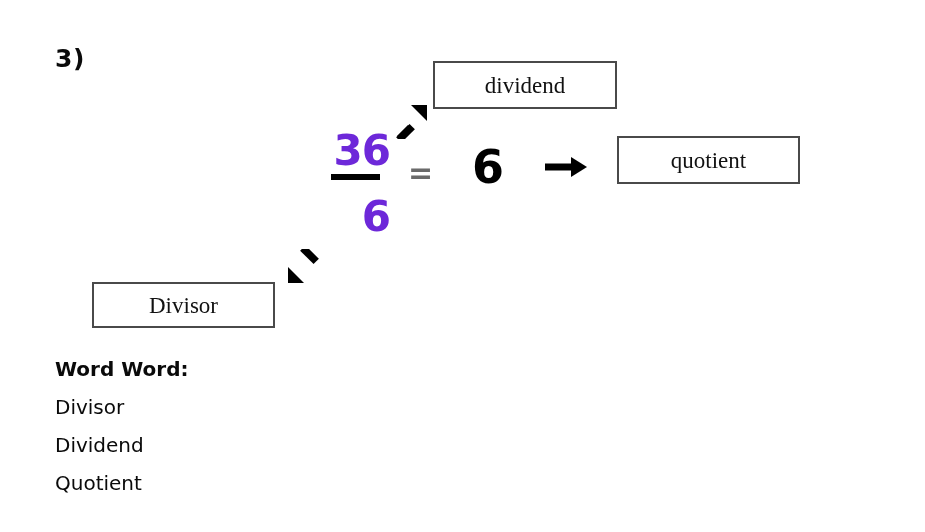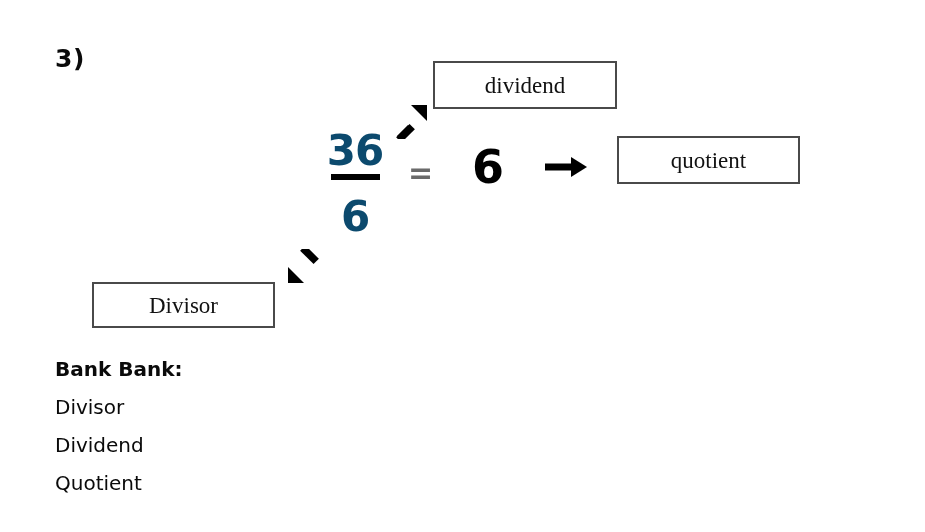--- a/index.html
+++ b/index.html
@@ -76,23 +76,23 @@
     left: 320px;
     top: 128px;
     width: 290px;
     height: 140px;
   }
   .fraction {
     position: absolute;
     left: 0px;
     top: 0px;
     width: 70px;
-    text-align: center;
-    font-family: "DejaVu Sans", sans-serif;
-    color: #0c4a6e;
+    text-align: right;
+    font-family: "DejaVu Sans", sans-serif;
+    color: #6d28d9;
   }
   .fraction .numerator {
     font-size: 42px;
     font-weight: 600;
     line-height: 46px;
     letter-spacing: -1px;
   }
   .fraction .frac-bar {
     width: 49px;
     height: 6px;
@@ -224,19 +224,19 @@
   <div class="arrow arrow-to-divisor">
     <svg width="36" height="36" viewBox="0 0 36 36" aria-hidden="true">
       <g fill="#000000">
         <rect x="15" y="2" width="19" height="7.5" transform="rotate(45 24.5 5.75)"></rect>
         <polygon points="3,34 3,18 19,34"></polygon>
       </g>
     </svg>
   </div>
 
   <div class="word-bank">
-    <div class="word-bank-title">Bank Bank:</div>
+    <div class="word-bank-title">Word Word:</div>
     <div class="word-bank-item">Divisor</div>
     <div class="word-bank-item">Dividend</div>
     <div class="word-bank-item">Quotient</div>
   </div>
 
 </div>
 
 </body></html>

